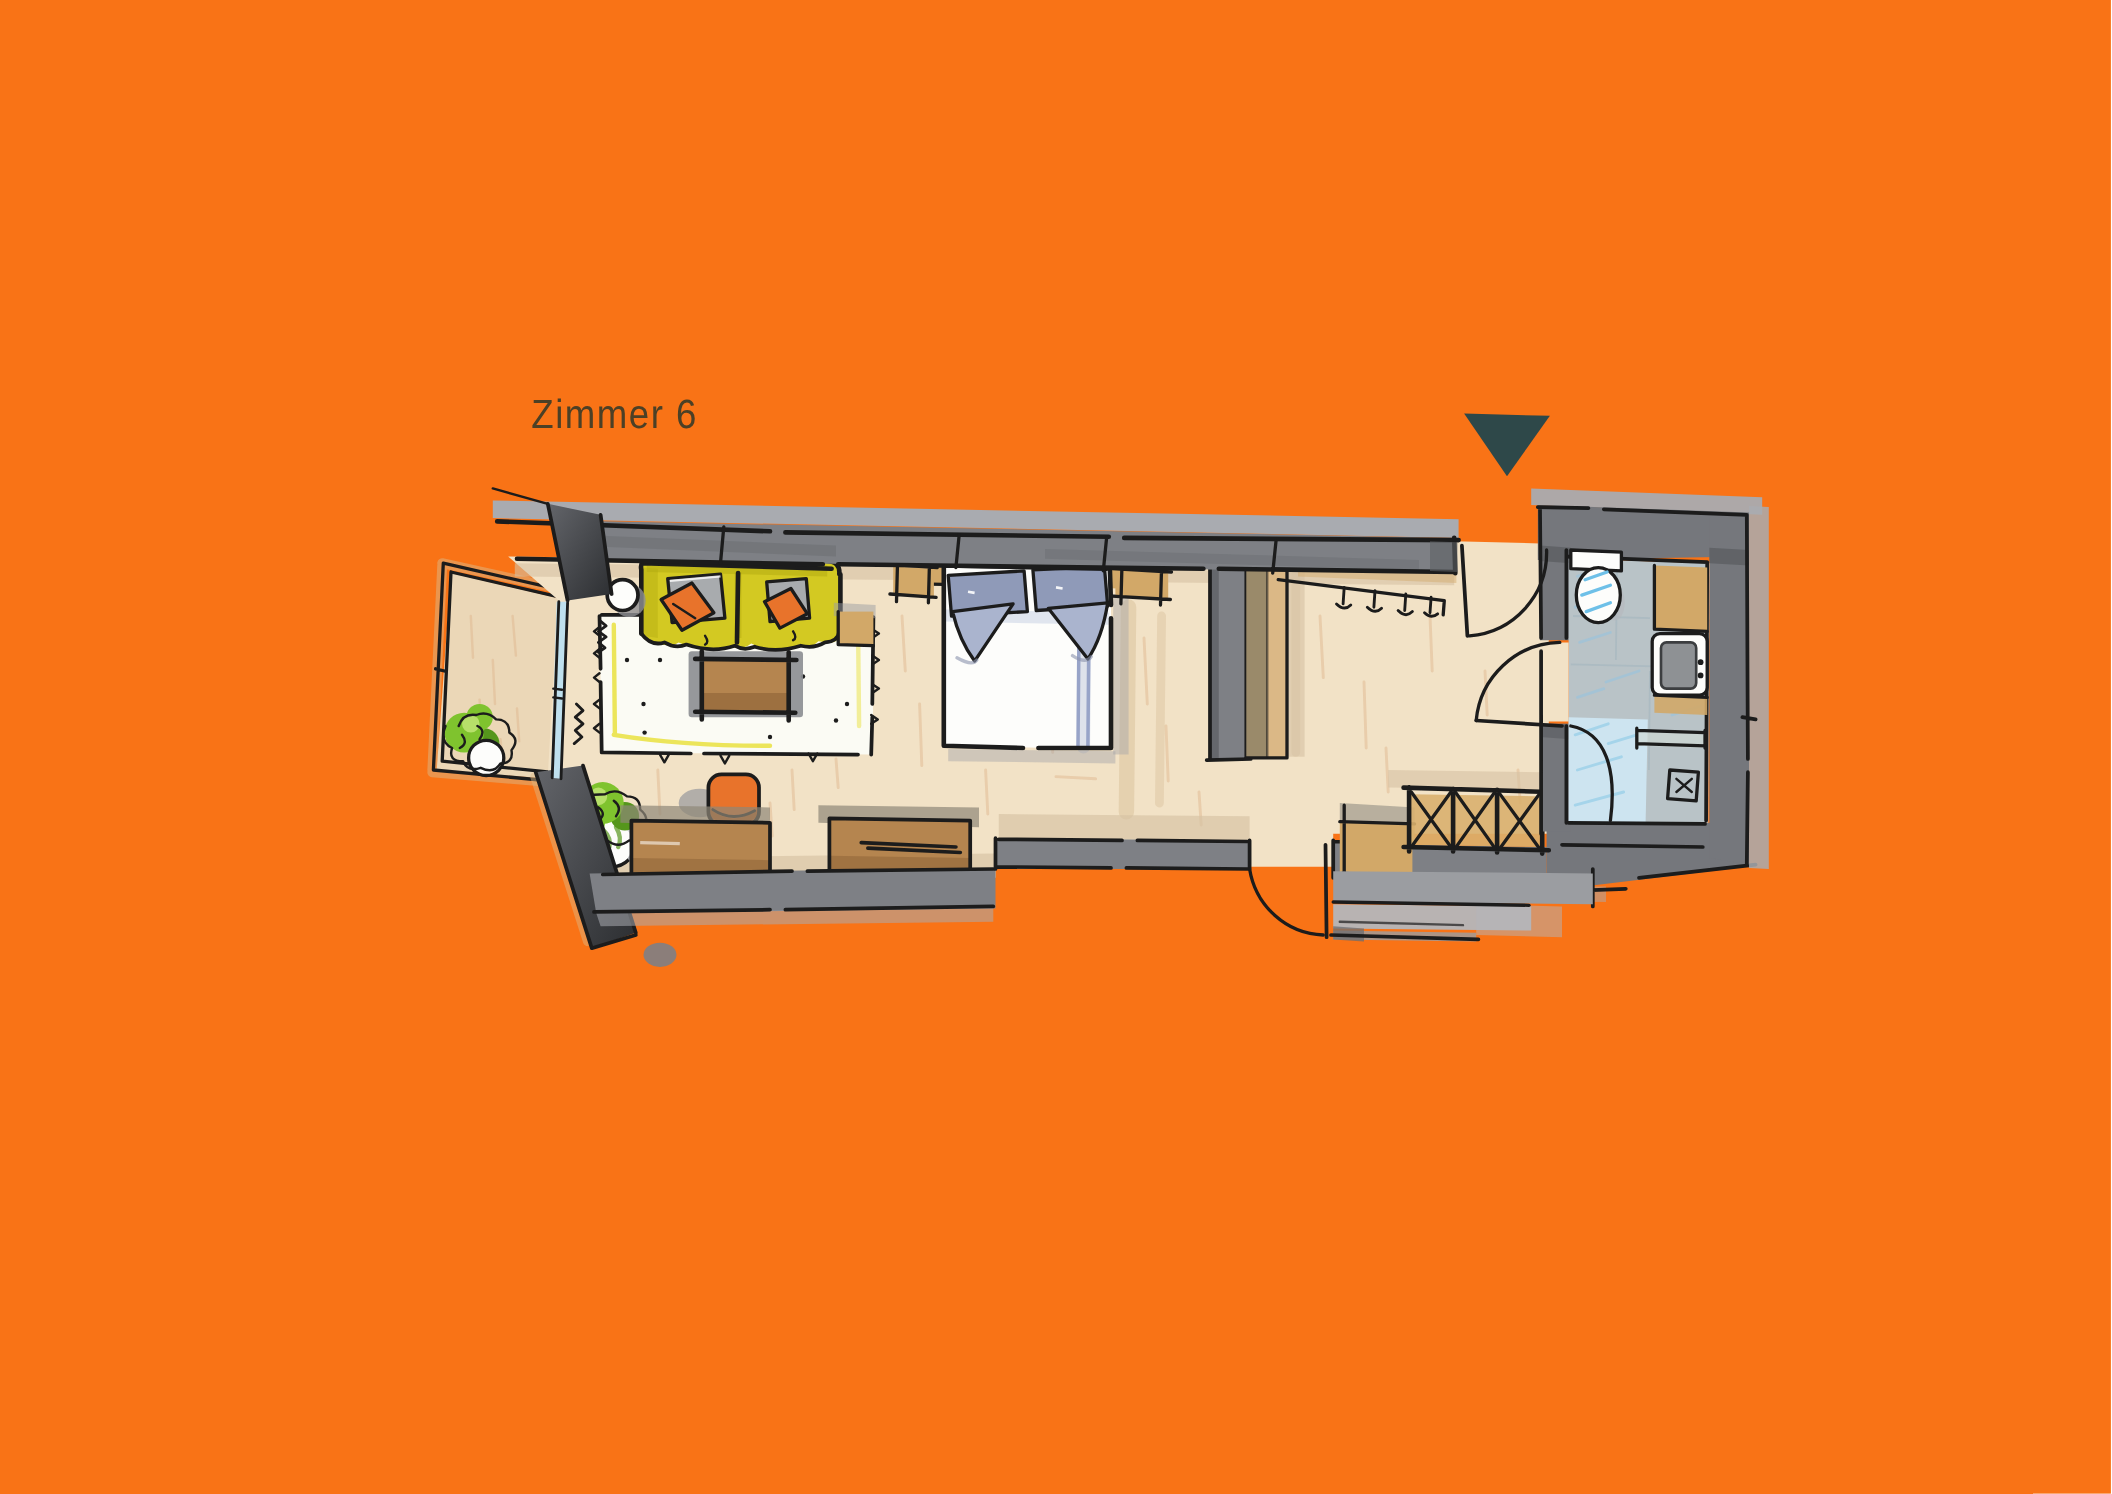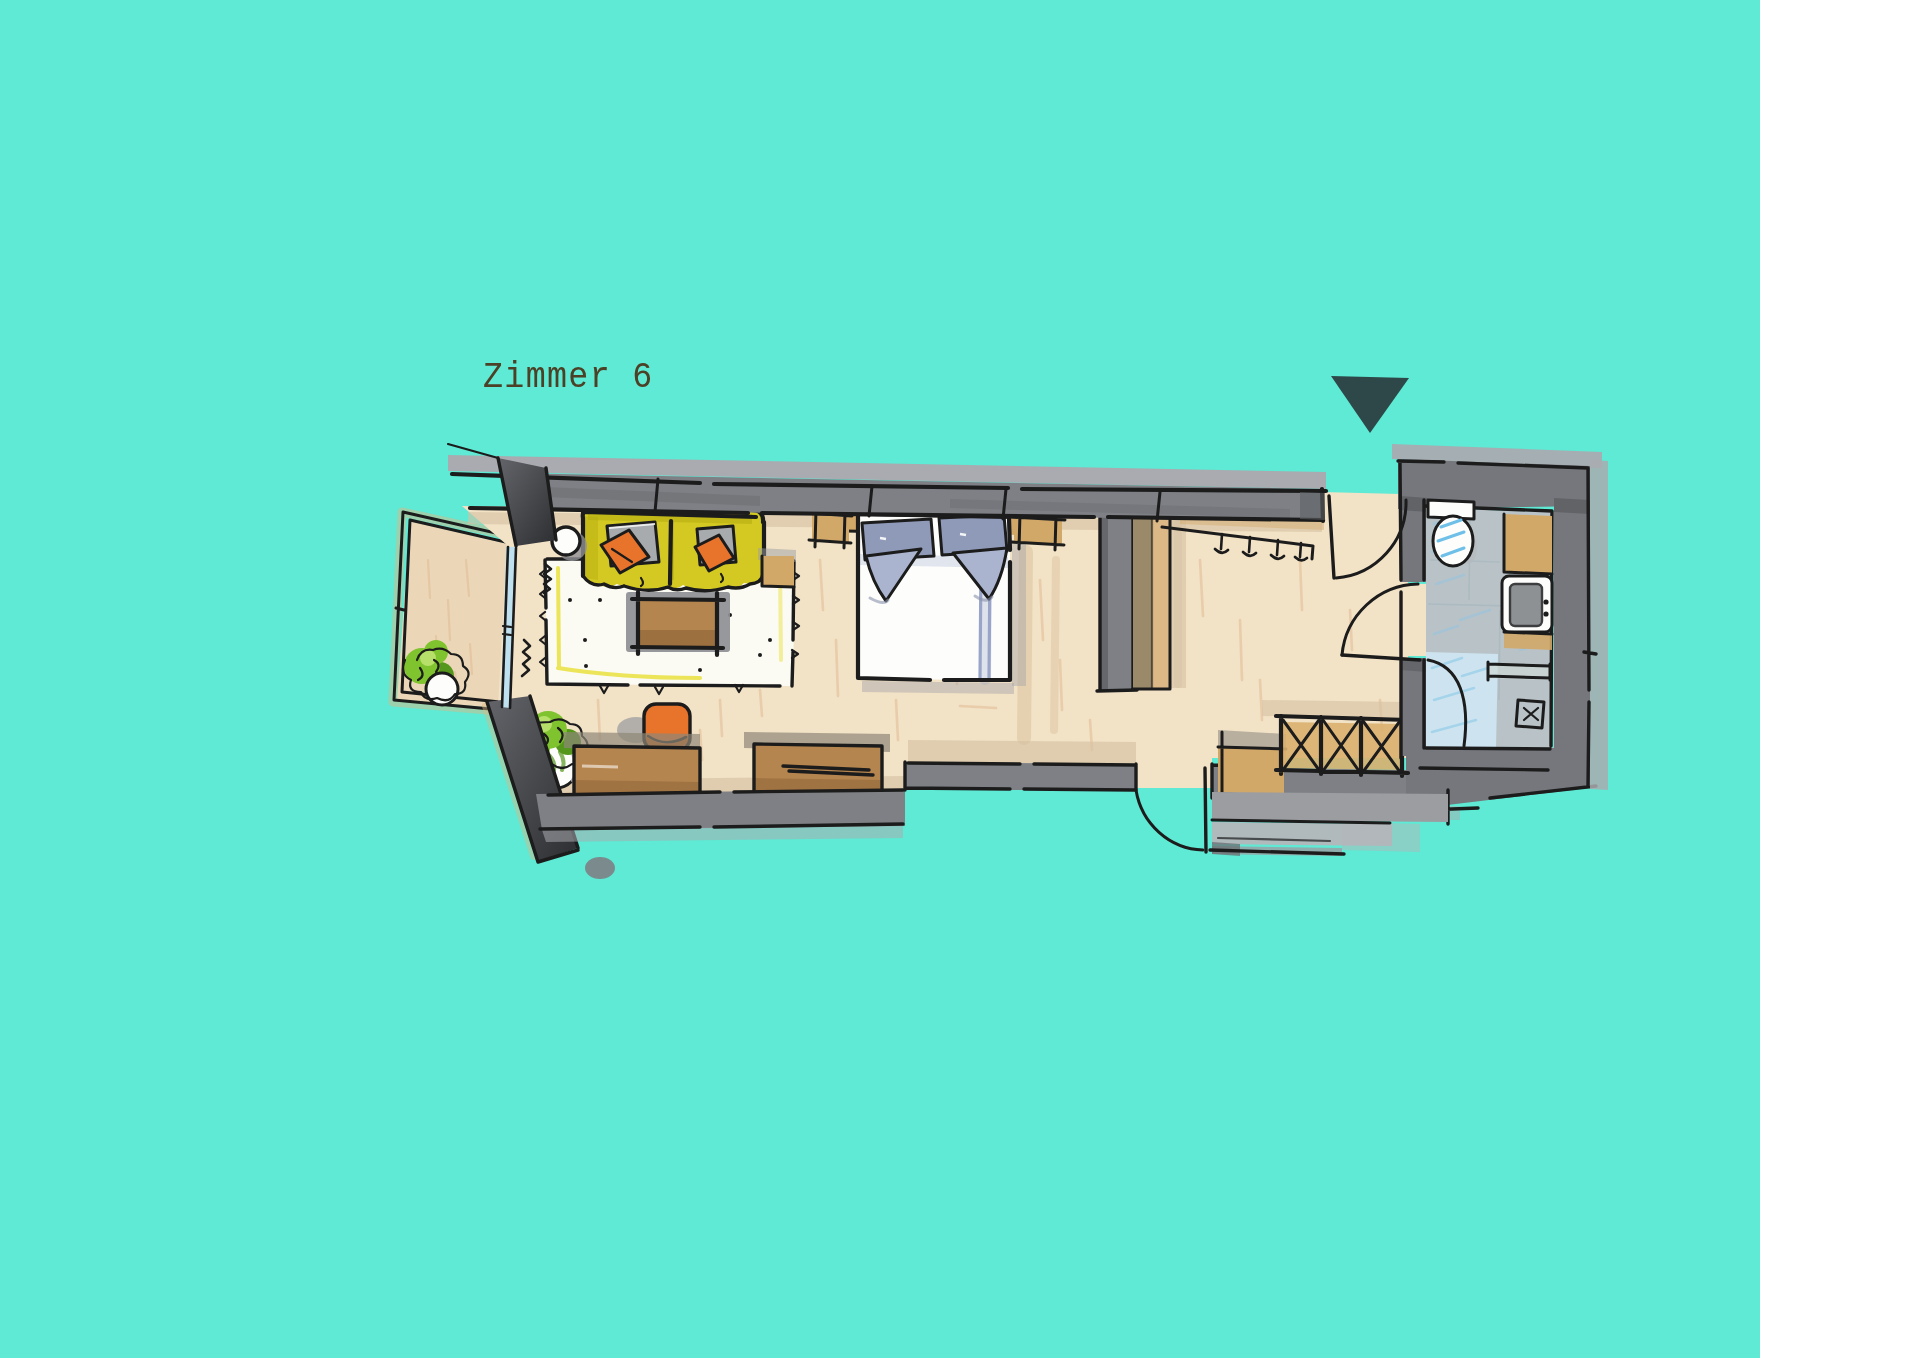--- a/index.html
+++ b/index.html
@@ -1,17 +1,17 @@
 <!DOCTYPE html>
 <html style="--ink: #1c1c1c; --wall-gray: #7e8085; --wall-light: #a9abb0; --bath-wall: #75777c; --floor: #f2e2c6; --floor-stroke: #dfb890; --balcony-floor: #ebd7b7; --shadow-warm: #d5c2a3; --rug-white: #fbfbf4; --rug-accent: #e9e13e; --sofa-yellow: #d3c922; --sofa-dark: #b2aa10; --cushion-orange: #e8732b; --cushion-gray: #a8abae; --wood-brown: #b5854f; --wood-dark: #93673a; --wood-tan: #d2a868; --wood-light: #dbb886; --porcelain: #fdfdfb; --pillow-blue: #8f9ab8; --pillow-light: #aab4ce; --runner-blue: #98a4c8; --glass-blue: #bfe0ee; --plant-green: #7fc32e; --plant-dark: #55961c; --plant-light: #b7e06a; --bath-floor: #b9c3c7; --bath-hatch: #9ec3da; --shower-blue: #cde4f0; --shower-hatch: #a5d4ea; --toilet-blue: #6ec0e8; --basin-gray: #8e9194; --step-gray: #9b9da1; --step-light: #b4b6ba; --title-color: #4c4026; --marker-color: #2e4849;"><head>
 <meta charset="utf-8">
 <style>
   html,body{margin:0;padding:0;background:#ffffff;}
-  .stage{position:relative;width:1760px;height:1358px;background:#5eead4;overflow:hidden;
-         font-family:Liberation Mono, monospace;}
+  .stage{position:relative;width:1919px;height:1358px;background:#f97316;overflow:hidden;
+         font-family:Liberation Sans, sans-serif;}
   .title{position:absolute;left:483px;top:356px;font-size:37px;font-weight:400;
          letter-spacing:1.5px;color:var(--title-color,#4c4026);
          transform:scaleX(.9);transform-origin:left top;}
   svg{position:absolute;left:0;top:0;}
 
   
   .i{stroke:var(--ink,#1c1c1c);fill:none;stroke-linecap:round;stroke-linejoin:round;stroke-width:3.5px;}
   .w2{stroke-width:2.2px}.w26{stroke-width:2.6px}.w3{stroke-width:3px}.w34{stroke-width:3.4px}.w4{stroke-width:4.2px}
 
   

